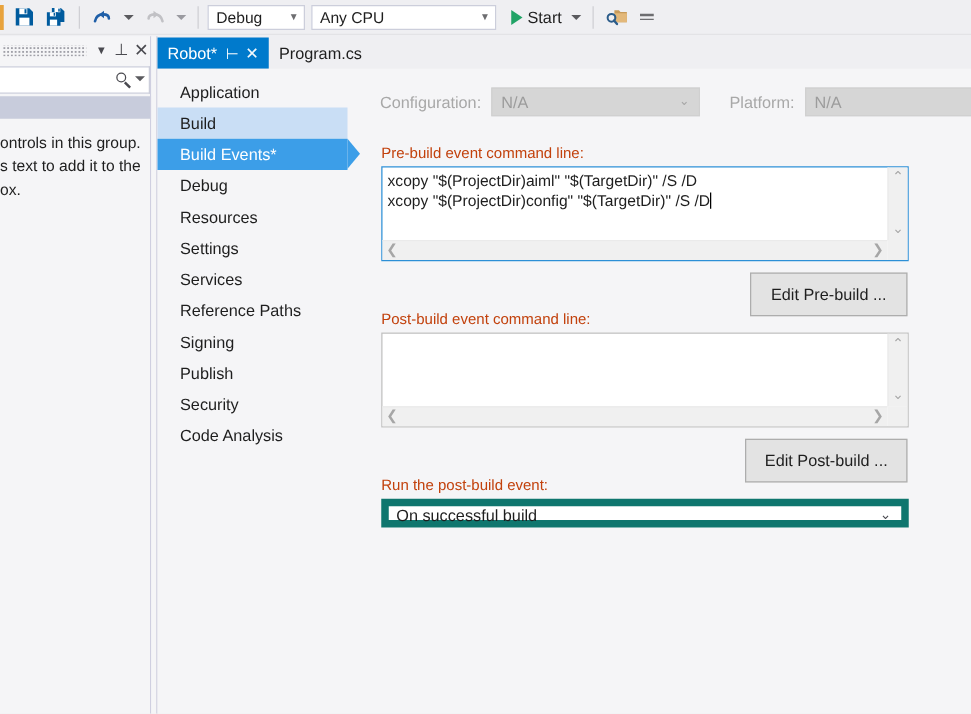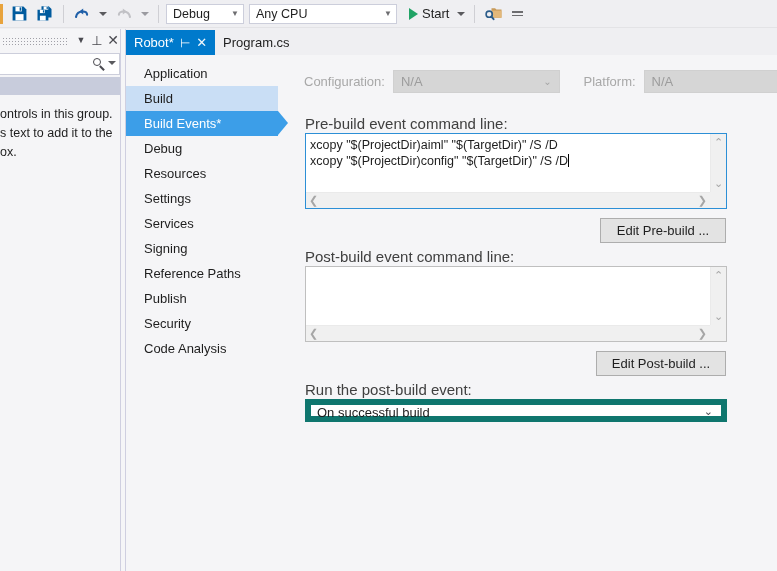--- a/index.html
+++ b/index.html
@@ -112,21 +112,21 @@
   .content{position:absolute;left:178px;top:0;width:489px;height:516px;}
 
   .cfg-row{position:absolute;left:0;top:13px;width:489px;height:26px;display:flex;align-items:center;}
   .cfg-lbl{font-size:13px;color:#A8A8A8;}
   .disabled-combo{
     height:23px;background:#D6D6D6;border:1px solid #D0D0D0;box-sizing:border-box;
     display:flex;align-items:center;padding-left:7px;color:#9C9C9C;font-size:13px;
   }
   .disabled-combo .dc-arr{margin-left:auto;margin-right:7px;font-size:10px;color:#A6A6A6;}
 
-  .fld-label{font-size:15px;color:#404040;}
+  .fld-label{font-size:12px;color:#c2410c;}
 
   .ta-wrap{
     position:absolute;background:#fff;box-sizing:border-box;
     border:1px solid #BFBFBF;
   }
   .ta-wrap.focused{border:1px solid #2C8FD6;}
   .ta-text{
     position:absolute;left:4px;top:3px;right:18px;
     font-family:"Liberation Sans","DejaVu Sans",sans-serif;
     font-size:12.5px;line-height:16px;color:#1E1E1E;white-space:pre;
@@ -141,21 +141,21 @@
   .hsb{
     position:absolute;left:0;right:16px;bottom:0;height:16px;
     background:#F0F0F0;border-top:1px solid #EAEAEA;box-sizing:border-box;
     display:flex;justify-content:space-between;align-items:center;padding:0 3px;
   }
   .corner{position:absolute;right:0;bottom:0;width:16px;height:16px;background:#F0F0F0;}
   .chev{color:#A6A6A6;font-size:11px;line-height:1;user-select:none;}
   .chev.v{padding:3px 0;}
 
   .btn{
-    position:absolute;height:25px;background:#E3E3E3;border:1px solid #ADADAD;
+    position:absolute;height:35px;background:#E3E3E3;border:1px solid #ADADAD;
     box-sizing:border-box;display:flex;align-items:center;justify-content:center;
     font-size:13px;color:#1E1E1E;cursor:default;
   }
 
   .sel-combo{
     position:absolute;height:23px;background:#fff;border:6px solid #0f766e;
     box-sizing:border-box;display:flex;padding-left:6px;
     font-size:13px;color:#1E1E1E;cursor:default;
   }
   .sel-combo .sc-arr{margin-left:auto;margin-right:8px;font-size:11px;color:#4A4A50;}
@@ -307,24 +307,24 @@
       <div class="nav-item">
         <span>Resources</span>
       </div>
       <div class="nav-item">
         <span>Settings</span>
       </div>
       <div class="nav-item">
         <span>Services</span>
       </div>
       <div class="nav-item">
+        <span>Reference Paths</span>
+      </div>
+      <div class="nav-item">
         <span>Signing</span>
-      </div>
-      <div class="nav-item">
-        <span>Reference Paths</span>
       </div>
       <div class="nav-item">
         <span>Publish</span>
       </div>
       <div class="nav-item">
         <span>Security</span>
       </div>
       <div class="nav-item">
         <span>Code Analysis</span>
       </div>

